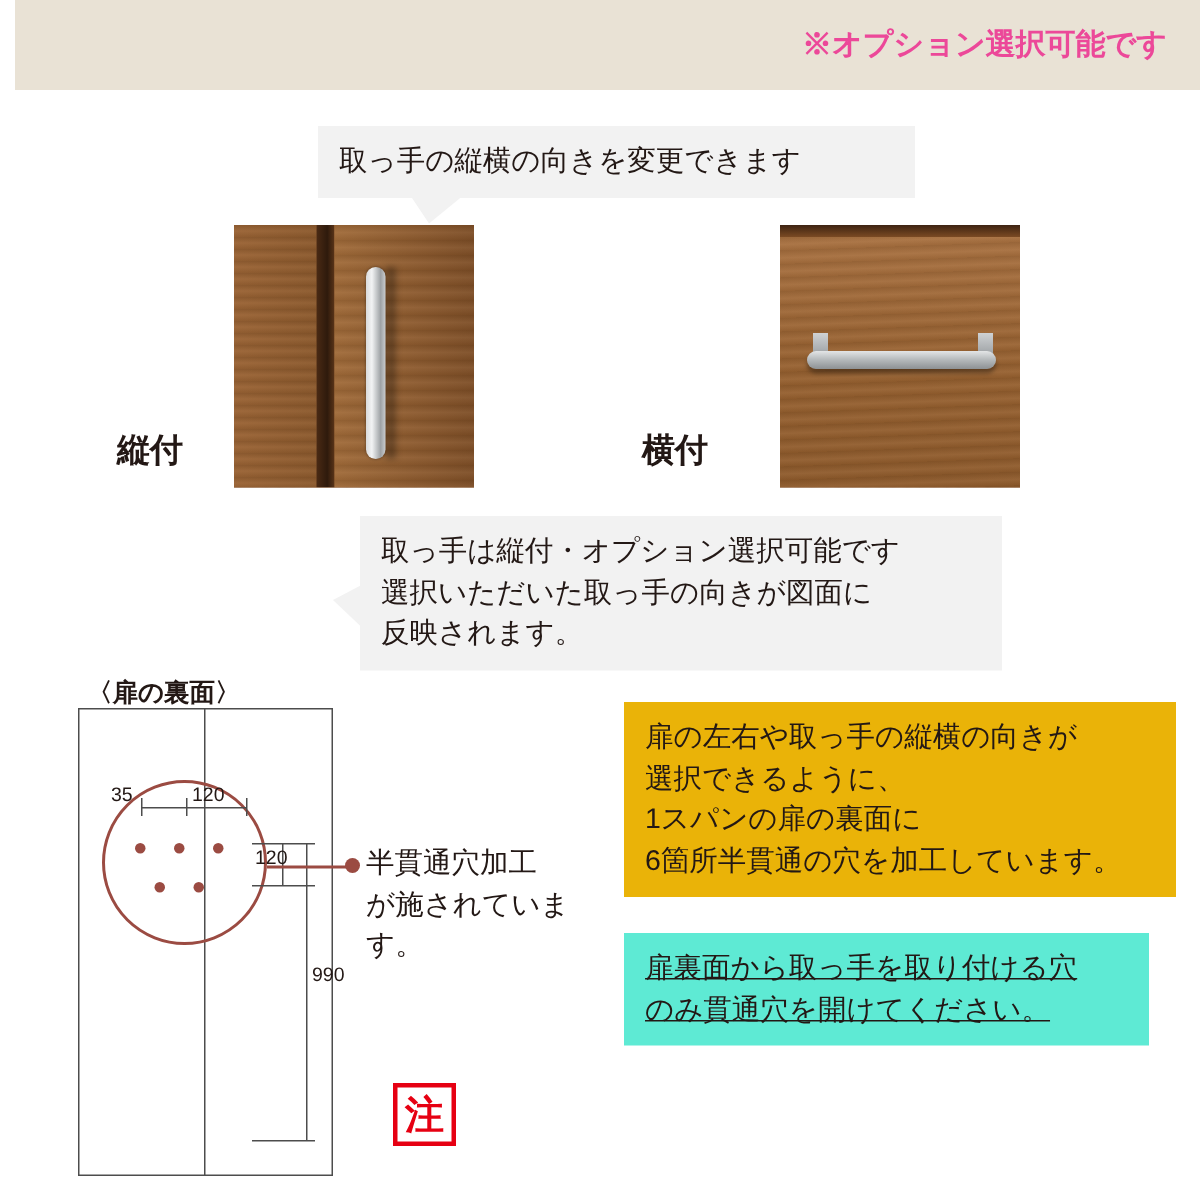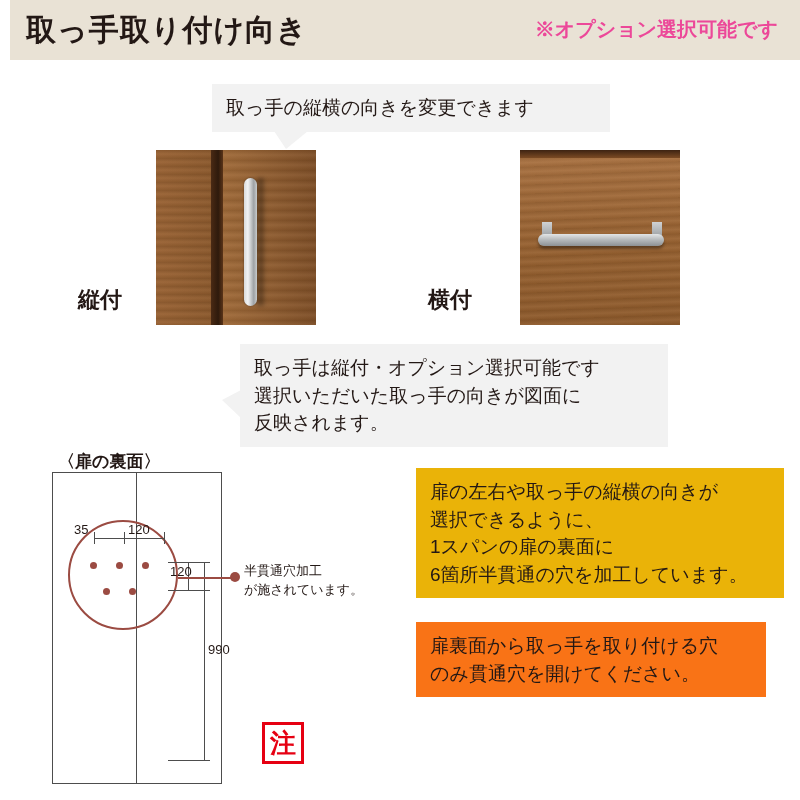--- a/index.html
+++ b/index.html
@@ -68,21 +68,21 @@
     left: -18px; top: 46px;
     width: 0; height: 0;
     border-top: 10px solid transparent;
     border-bottom: 18px solid transparent;
     border-right: 19px solid #f2f2f2;
   }
 
   #bubble-top { left: 212px; top: 84px; width: 398px; }
   #bubble-mid { left: 240px; top: 344px; width: 428px; }
   #bubble-right1 { left: 416px; top: 468px; width: 368px; background:#eab308; }
-  #bubble-right2 { left: 416px; top: 622px; width: 350px; background:#f97316; }
+  #bubble-right2 { left: 416px; top: 622px; width: 350px; background:#5eead4;text-decoration:underline; }
 
   
   .photo {
     position: absolute;
     overflow: hidden;
     background: #8a5a35;
   }
   #photo-v { left: 156px; top: 150px; width: 160px; height: 175px; }
   #photo-h { left: 520px; top: 150px; width: 160px; height: 175px; }
 
@@ -203,21 +203,21 @@
   #tick-r3 { left: 150px; top: 310px; width: 42px; height: 1px; }
   #dim120b { left: 152px; top: 114px; }
   #dim990 { left: 190px; top: 192px; }
   #dimline-r2 { left: 170px; top: 112px; width: 1px; height: 28px; }
 
   
   #leader { left: 160px; top: 127px; width: 54px; height: 2px; background:#9b4b42; }
   #leader-dot { left: 212px; top: 122px; width: 10px; height: 10px; border-radius:50%; background:#9b4b42; }
   .note-red {
     position:absolute; left: 226px; top: 112px;
-    font-size: 13px; color:#231815; line-height:1.45; white-space: pre-line;
+    font-size: 19px; color:#231815; line-height:1.45; white-space: pre-line;
   }
 
   
   .caution {
     position: absolute; left: 262px; top: 722px;
     display: flex; align-items: flex-start; gap: 12px;
   }
   .caution-badge {
     width: 42px; height: 42px;
     border: 3px solid #e60012;
@@ -229,21 +229,20 @@
   .caution-text {
     font-size: 19px; line-height: 1.4; color:#231815; white-space: pre-line;
     padding-top: 1px;
   }
 </style>
 </head>
 <body>
 
 <div class="header">
   <div class="bar"></div>
-  <div class="header-title">取っ手取り付け向き</div>
 </div>
 <div class="header-note">※オプション選択可能です</div>
 
 <div class="bubble tail-bottom" id="bubble-top">取っ手の縦横の向きを変更できます</div>
 
 <div class="photo" id="photo-v">
   <div class="wood"></div>
   <div class="panel-left"></div>
   <div class="gap"></div>
   <div class="panel-right"></div>

